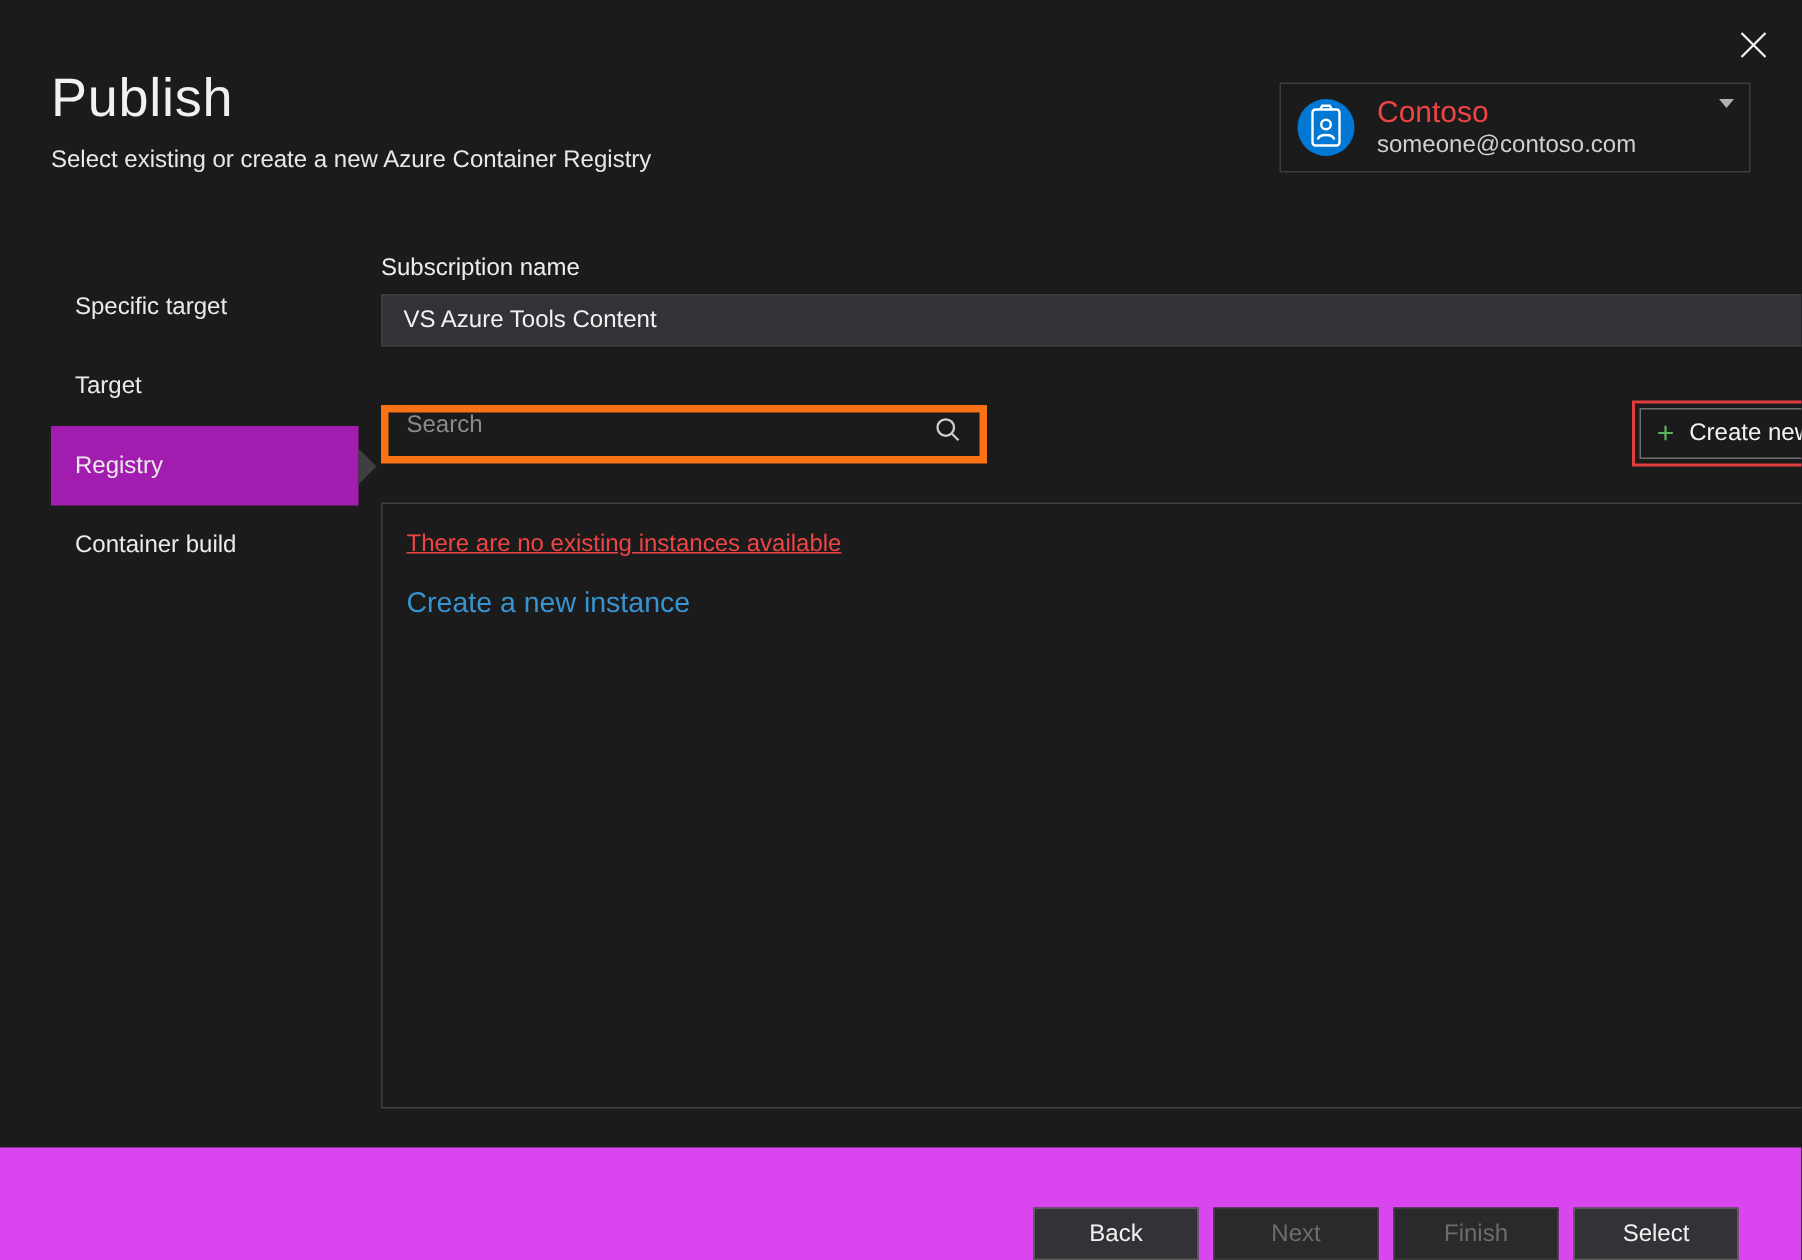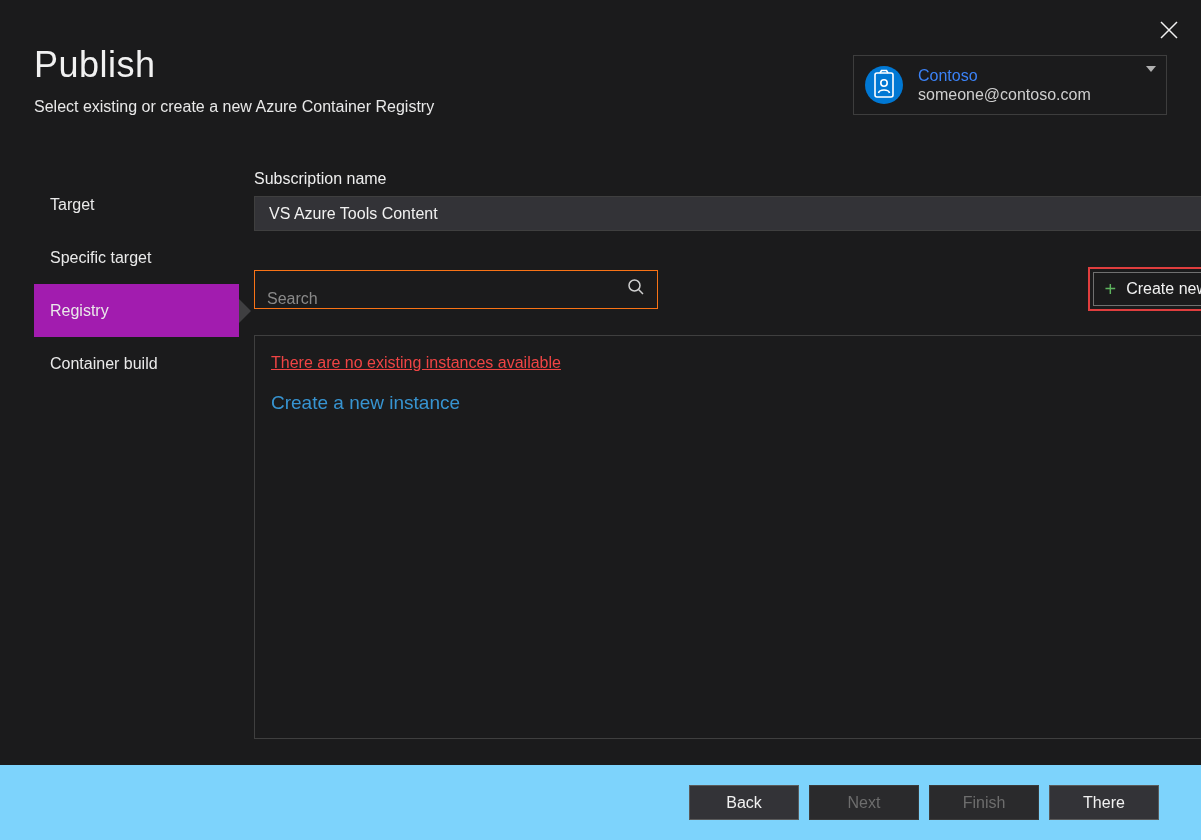--- a/index.html
+++ b/index.html
@@ -40,21 +40,21 @@
     align-items: center;
     padding: 6px 10px;
     gap: 14px;
     cursor: pointer;
   }
   .account .badge {
     width: 40px; height: 40px;
     display: flex; align-items: center; justify-content: center;
   }
   .account .info { display: flex; flex-direction: column; line-height: 1.2; }
-  .account .name { font-size: 16px; color: #3b82f6; }
+  .account .name { font-size: 20px; color: #ef4444; }
   .account .email { font-size: 16px; color: #cfcfcf; }
   .account .caret {
     margin-left: auto;
     align-self: flex-start;
     margin-top: 4px;
     width: 0; height: 0;
     border-left: 5px solid transparent;
     border-right: 5px solid transparent;
     border-top: 6px solid #b0b0b0;
   }
@@ -120,24 +120,24 @@
 
   .toolbar-row {
     display: flex;
     align-items: center;
     margin-top: 36px;
     gap: 20px;
   }
   .search-box {
     width: 404px;
     height: 39px;
-    border: 1px solid #f97316;
+    border: 5px solid #f97316;
     background: #1b1b1c;
     display: flex;
-    align-items: flex-end;
+    align-items: flex-start;
     padding: 0 12px;
     position: relative;
   }
   .search-box input {
     background: transparent;
     border: none;
     outline: none;
     color: #f1f1f1;
     font-size: 16px;
     width: 100%;
@@ -180,23 +180,23 @@
     border: 1px solid #3f3f3f;
     padding: 18px 16px;
   }
   .empty-msg { font-size: 16px; color: #ef4444; text-decoration: underline; }
   .link { color: #3794d1; font-size: 19px; margin-top: 20px; cursor: pointer; display: inline-block; text-align: right; }
 
   .footer {
     position: absolute;
     bottom: 0; left: 0; right: 0;
     height: 75px;
-    background: #7dd3fc;
-    display: flex;
-    align-items: center;
+    background: #d946ef;
+    display: flex;
+    align-items: flex-end;
     justify-content: flex-end;
     padding-right: 42px;
     gap: 10px;
   }
   .btn {
     width: 110px;
     height: 35px;
     border: 1px solid #5a5a5a;
     background: #333337;
     color: #f1f1f1;
@@ -237,24 +237,24 @@
   </div>
   <div class="info">
     <div class="name">Contoso</div>
     <div class="email">someone@contoso.com</div>
   </div>
   <div class="caret"></div>
 </div>
 
 <div class="sidebar">
   <div class="nav-item">
+    <span>Specific target</span>
+  </div>
+  <div class="nav-item">
     <span>Target</span>
-  </div>
-  <div class="nav-item">
-    <span>Specific target</span>
   </div>
   <div class="nav-item selected">
     <span>Registry</span>
   </div>
   <div class="nav-item">
     <span>Container build</span>
   </div>
 </div>
 
 <div class="content">
@@ -312,15 +312,15 @@
   <div class="btn">
       <span>Back</span>
     </div>
   <div class="btn disabled">
       <span>Next</span>
     </div>
   <div class="btn disabled">
       <span>Finish</span>
     </div>
   <div class="btn">
-      <span>There</span>
+      <span>Select</span>
     </div>
 </div>
 
 </body></html>

